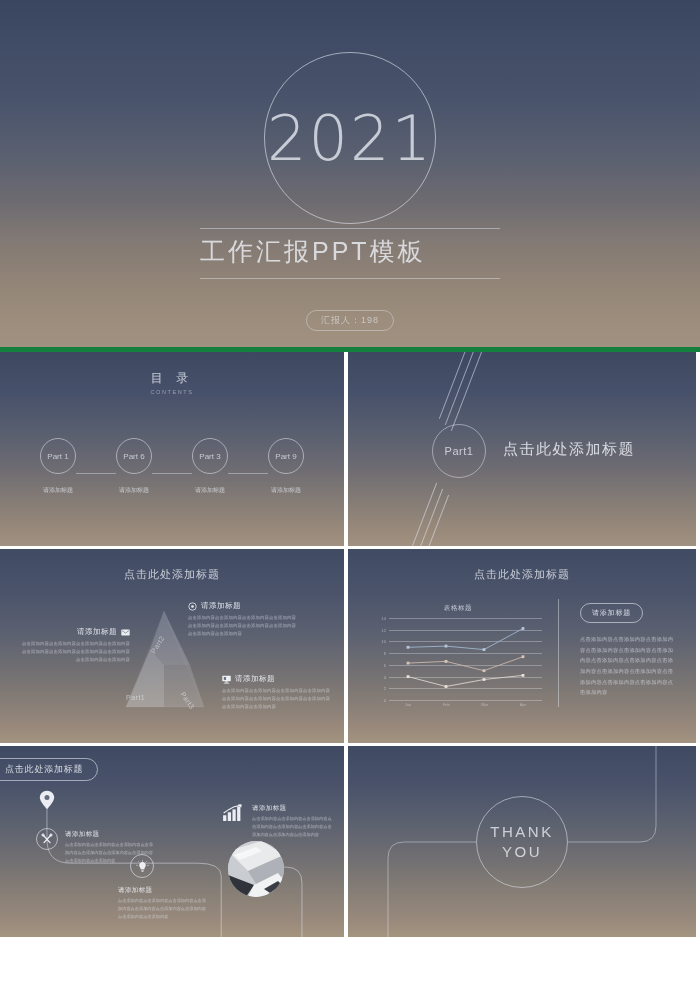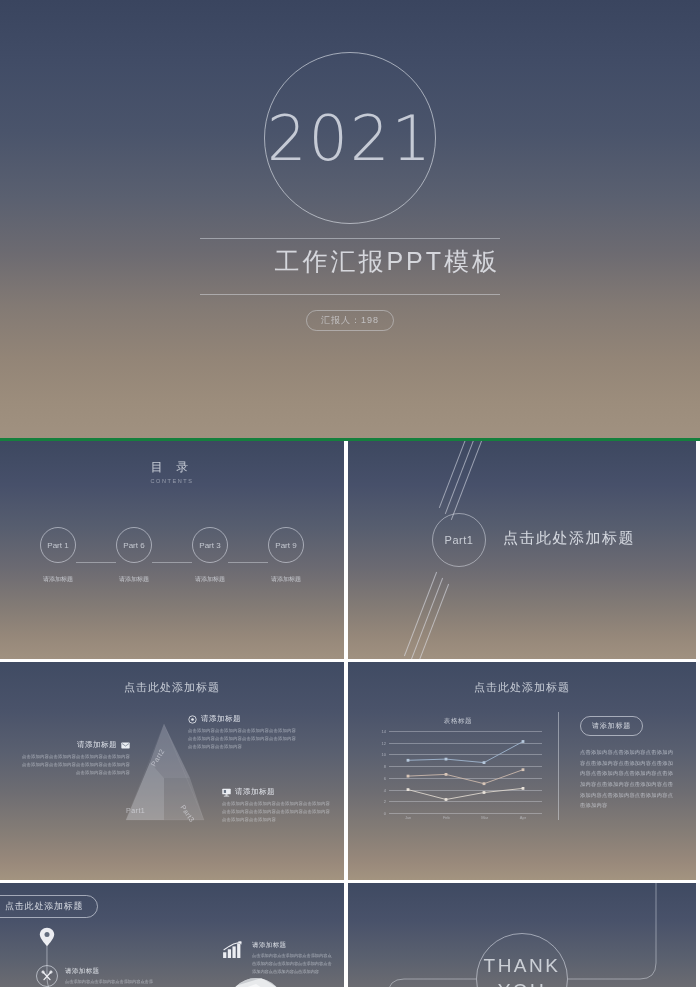--- a/index.html
+++ b/index.html
@@ -67,67 +67,67 @@
       #49526a 20%,
       #5b616f 40%,
       #6f6e72 58%,
       #867e76 76%,
       #9a8a7c 92%,
       #a49580 100%);
   }
 
   
   .hero-slide {
-    position: relative; width: 700px; height: 441px;
+    position: relative; width: 700px; height: 352px;
     overflow: hidden; flex: none;
-    border-bottom: 3px solid #15803d;
+    border-bottom: 5px solid #15803d;
   }
   .hero-circle {
     position: absolute; left: 50%; top: 52px;
     transform: translateX(-50%);
     width: 172px; height: 172px;
     border: 1.3px solid rgba(226,230,238,0.62);
     border-radius: 50%;
     display: flex; align-items: center; justify-content: center;
   }
   .hero-year {
     font-size: 62px; font-weight: 300;
     color: rgba(232,236,243,0.78);
     letter-spacing: 2px;
     font-family: "DejaVu Sans", sans-serif;
   }
   .hero-title-wrap {
-    position: absolute; left: 50%; top: 238px;
+    position: absolute; left: 50%; top: 228px;
     transform: translateX(-50%);
     width: 300px;
     border-top: 1px solid rgba(226,230,238,0.46);
     border-bottom: 1px solid rgba(226,230,238,0.46);
-    padding: 6px 0 16px;
-    text-align: right;
+    padding: 6px 0 10px;
+    text-align: left;
   }
   .hero-title {
     font-size: 25px; font-weight: 300;
     color: rgba(235,238,244,0.82);
     letter-spacing: 3px;
   }
   .hero-badge {
     position: absolute; left: 50%; top: 310px;
     transform: translateX(-50%);
     border: 1px solid rgba(226,230,238,0.42);
     border-radius: 12px;
     padding: 3px 14px;
     font-size: 9px;
     letter-spacing: 1px;
     color: rgba(232,235,242,0.6);
   }
 
   
   .row {
     display: flex; flex: none;
-    height: 221px;
+    height: 197px;
     border-bottom: 3px solid #ffffff;
   }
   .row:last-child { border-bottom: none; }
   .slide {
     position: relative;
     width: 348px; height: 100%;
     overflow: hidden;
   }
   .slide.left { border-right: 4px solid #ffffff; }
 
@@ -302,21 +302,21 @@
   .ty-circle {
     position: absolute; left: 50%; top: 50%;
     transform: translate(-50%,-50%);
     width: 92px; height: 92px; border-radius: 50%;
     border: 1px solid rgba(228,232,240,0.55);
     display: flex; flex-direction: column;
     align-items: center; justify-content: center;
     gap: 3px;
   }
   .ty-line {
-    font-size: 19px; font-weight: 300;
+    font-size: 15px; font-weight: 300;
     color: rgba(235,238,244,0.78);
     letter-spacing: 2.5px;
   }
   .ty-path { position: absolute; inset: 0; }
   .footer-strip { flex: 1 1 auto; background: #ffffff; }
 </style>
 </head>
 <body>
 
 <div class="deck">

